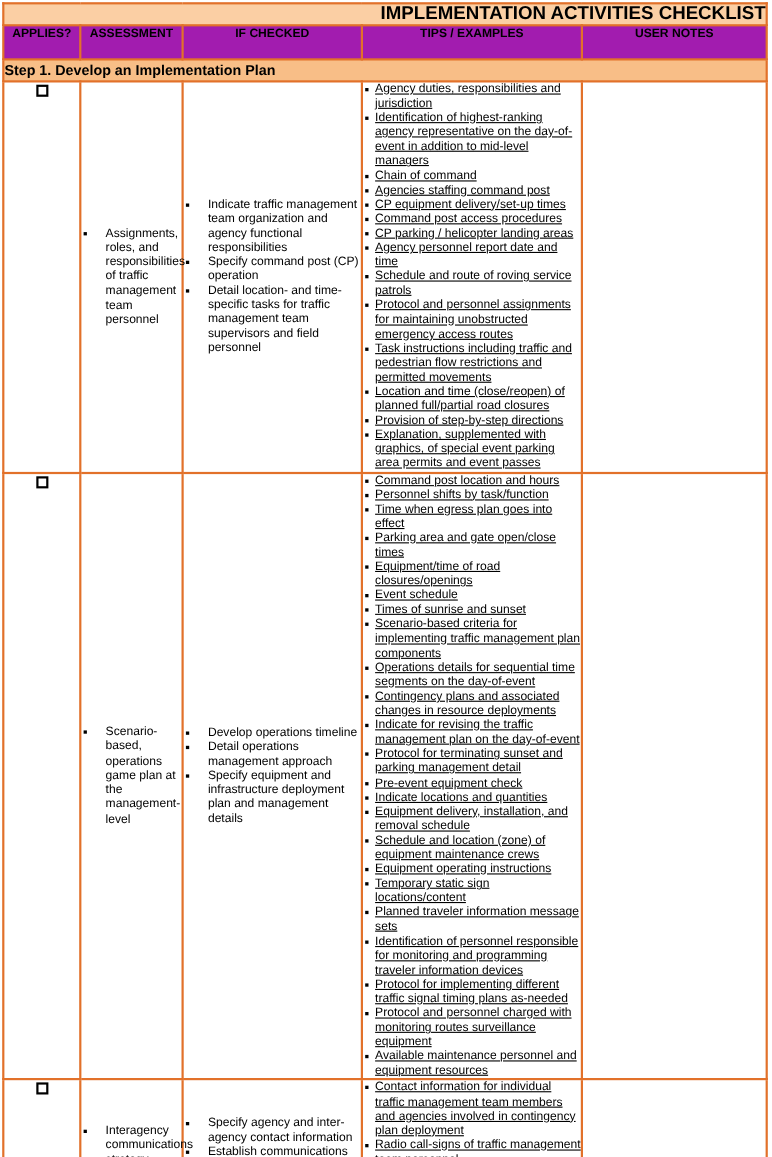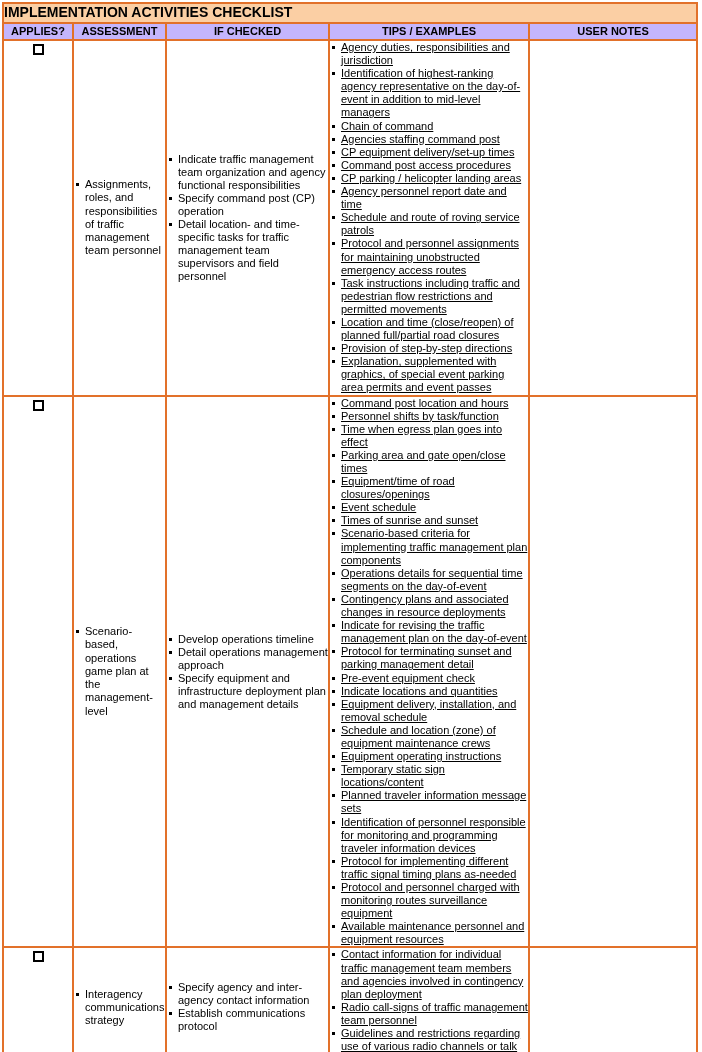--- a/index.html
+++ b/index.html
@@ -34,37 +34,37 @@
   table.checklist th {
     border: 2px solid #E2712A;
     padding: 0;
     vertical-align: top;
     box-sizing: border-box;
   }
 
   
   .title-cell {
     background: #FBCFA4;
-    text-align: left;
-    font-size: 14px;
+    text-align: right;
+    font-size: 17px;
     font-weight: bold;
     letter-spacing: 0px;
     padding: 2px 0 3px 0;
     height: 20px;
     line-height: 16px;
     white-space: nowrap;
   }
 
   
   .colhead {
-    background: #c4b5fd;
+    background: #a21caf;
     text-align: center;
     font-size: 11px;
     font-weight: bold;
-    height: 17px;
+    height: 31px;
     line-height: 14px;
     padding: 1px 0 2px 0;
     white-space: nowrap;
   }
 
   
   .step-cell {
     background: #F8BE87;
     font-size: 13px;
     font-weight: bold;
@@ -111,21 +111,21 @@
   }
 
   
   ul.bullets {
     list-style: none;
     margin: 0;
     padding: 0;
   }
   ul.bullets > li {
     position: relative;
-    padding-left: 11px;
+    padding-left: 22px;
     margin: 0 0 0 0;
     font-size: 11px;
     line-height: 13.0px;
     text-indent: 0;
   }
   ul.bullets > li::before {
     content: "";
     position: absolute;
     left: 2px;
     top: 5px;
@@ -173,20 +173,23 @@
       </tr>
 
       <tr>
         <td class="colhead">APPLIES?</td>
         <td class="colhead">ASSESSMENT</td>
         <td class="colhead">IF CHECKED</td>
         <td class="colhead">TIPS / EXAMPLES</td>
         <td class="colhead">USER NOTES</td>
       </tr>
 
+      <tr>
+        <td class="step-cell" colspan="5">Step 1. Develop an Implementation Plan</td>
+      </tr>
 
       <tr class="row-long">
         <td class="cell-applies">
           <span class="checkbox"></span>
         </td>
         <td class="cell-assessment">
           <ul class="bullets narrow">
               <li>Assignments, roles, and responsibilities of traffic management team personnel</li>
             </ul>
         </td>

